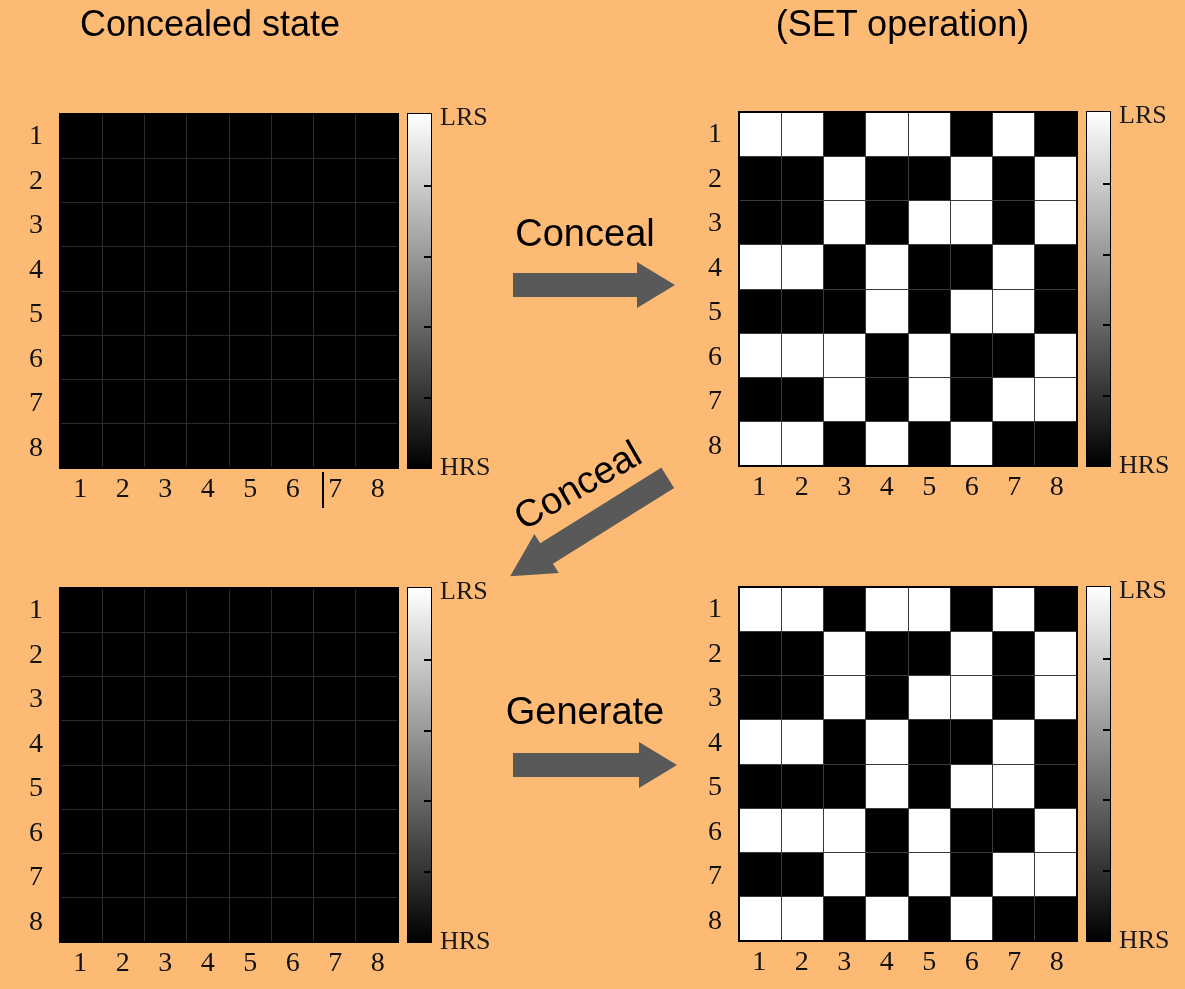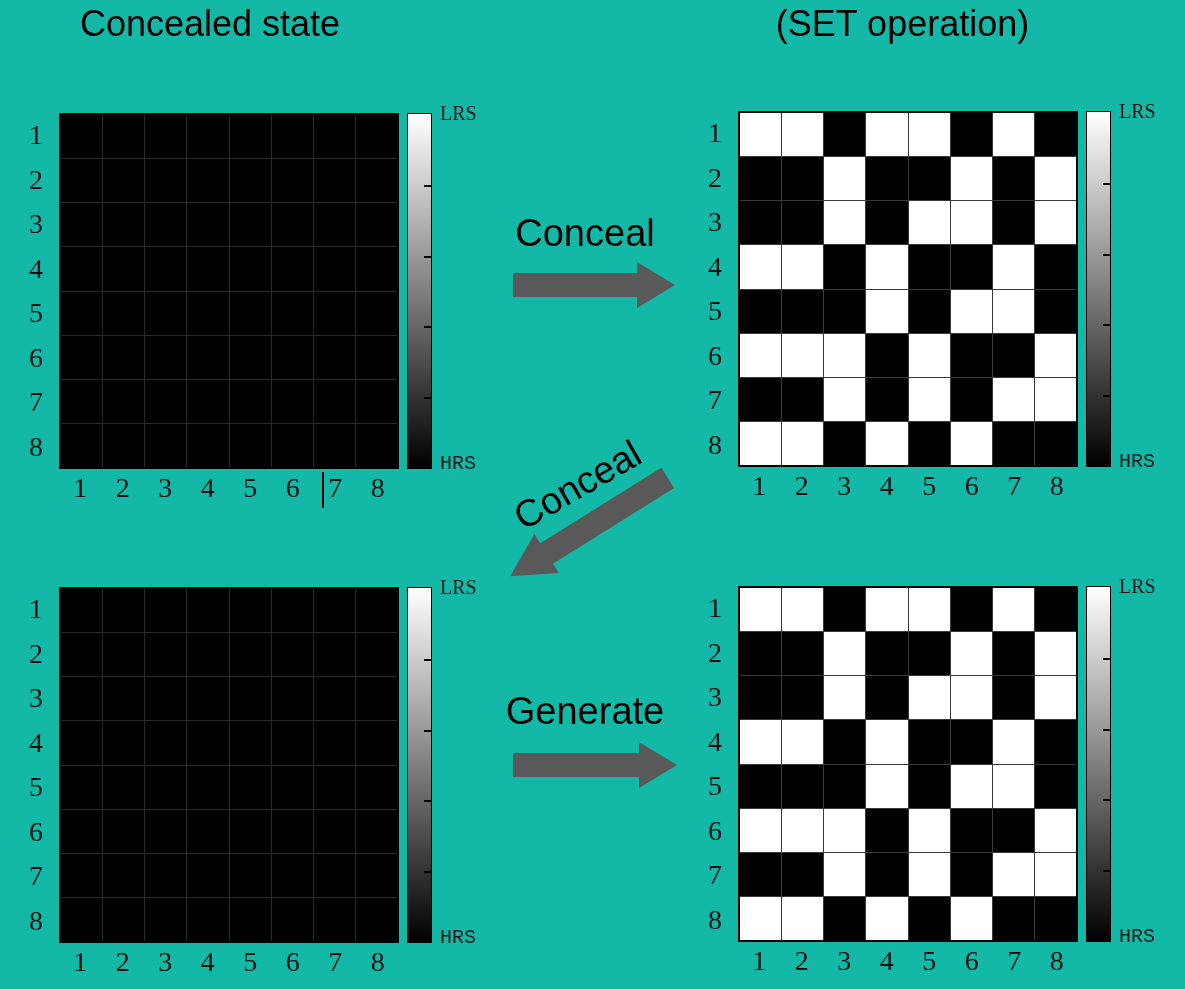--- a/index.html
+++ b/index.html
@@ -1,17 +1,17 @@
 <!DOCTYPE html>
 <html style="--arrow: #595959; --lrs: #ffffff; --hrs: #000000;"><head>
 <meta charset="utf-8">
 <style>
   html, body { margin:0; padding:0; background:#ffffff; }
   .canvas {
-    position:relative; width:1185px; height:989px; background:#14b8a6;
+    position:relative; width:1185px; height:989px; background:#fdba74;
     font-family:"Liberation Sans", sans-serif; overflow:hidden;
   }
   
   .panel-title {
     position:absolute; text-align:center; color:#000;
     font-size:36px; line-height:44px; letter-spacing:0px;
   }
   .title-left  { left:10px;  top:2px; width:400px; }
   .title-right { left:700px; top:2px; width:405px; }
 
@@ -51,24 +51,24 @@
   .cbar {
     position:absolute; left:387px; top:13px; width:25px; height:356px;
     box-sizing:border-box; border:1px solid #000;
     background:linear-gradient(to bottom, var(--lrs,#ffffff) 0%, var(--hrs,#000000) 100%);
   }
   .cbar-tick {
     position:absolute; right:0; width:7px; height:2px; background:#000;
   }
   .cbar-label {
     position:absolute; font-family:"Liberation Serif", serif;
-    font-size:20px; color:#1a1a1a; white-space:nowrap;
+    font-size:26px; color:#1a1a1a; white-space:nowrap;
   }
   .lrs-label { left:420px; top:2px;  }
-  .hrs-label { left:420px; top:352px;font-family:Liberation Mono, monospace; }
+  .hrs-label { left:420px; top:352px; }
 
   
   .flow-label {
     position:absolute; text-align:center; color:#000;
     font-size:38px; line-height:42px;
   }
   .generate-label { left:490px; top:212px; width:190px; }
   .recover-label  { left:495px; top:690px; width:180px; }
   .conceal-label  {
     left:470px; top:464px; width:215px;

